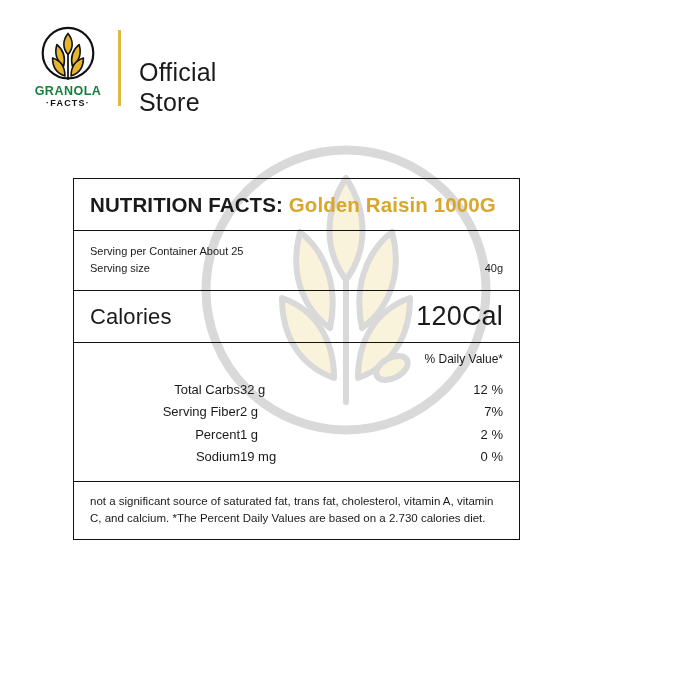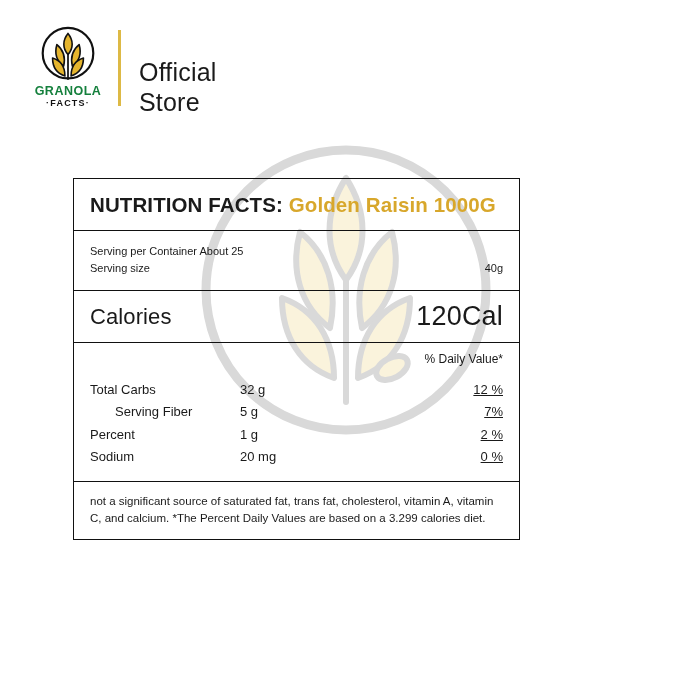--- a/index.html
+++ b/index.html
@@ -96,24 +96,24 @@
     padding: 9px 16px 12px 16px;
     font-size: 13px;
   }
   .dv-header { text-align: right; font-size: 12px; margin-bottom: 13px; }
   .n-row {
     display: flex;
     align-items: baseline;
     line-height: 1.72;
     font-size: 13px;
   }
-  .n-name { width: 150px; }
+  .n-name { width: 150px; text-align: right; }
   .n-name.indent { padding-left: 25px; }
   .n-amt { flex: 1; }
-  .n-dv { width: 70px; text-align: right; text-decoration: underline; }
+  .n-dv { width: 70px; text-align: right; }
 
   .footnote {
     padding: 11px 16px 12px 16px;
     font-size: 11.5px;
     line-height: 1.5;
   }
 </style>
 </head>
 <body>
 
@@ -184,33 +184,33 @@
       <div class="dv-header">% Daily Value*</div>
 
       <div class="n-row">
         <span class="n-name">Total Carbs</span>
         <span class="n-amt">32 g</span>
         <span class="n-dv">12 %</span>
       </div>
 
       <div class="n-row">
         <span class="n-name indent">Serving Fiber</span>
-        <span class="n-amt">5 g</span>
+        <span class="n-amt">2 g</span>
         <span class="n-dv">7%</span>
       </div>
 
       <div class="n-row">
         <span class="n-name">Percent</span>
         <span class="n-amt">1 g</span>
         <span class="n-dv">2 %</span>
       </div>
 
       <div class="n-row">
         <span class="n-name">Sodium</span>
-        <span class="n-amt">20 mg</span>
+        <span class="n-amt">19 mg</span>
         <span class="n-dv">0 %</span>
       </div>
     </div>
 
-    <div class="footnote row-sep-thick">not a significant source of saturated fat, trans fat, cholesterol, vitamin A, vitamin C, and calcium. *The Percent Daily Values are based on a 3.299 calories diet.</div>
+    <div class="footnote row-sep-thick">not a significant source of saturated fat, trans fat, cholesterol, vitamin A, vitamin C, and calcium. *The Percent Daily Values are based on a 2.730 calories diet.</div>
   </div>
 
 </div>
 
 </body></html>

